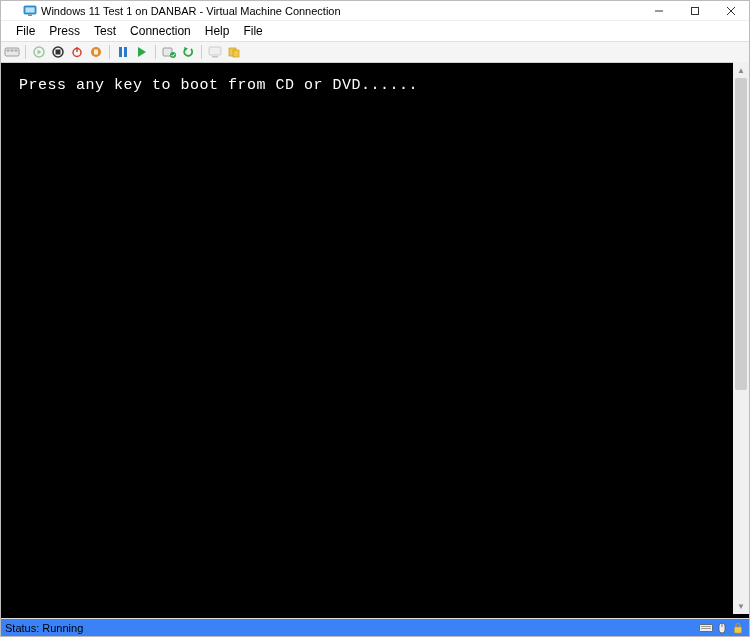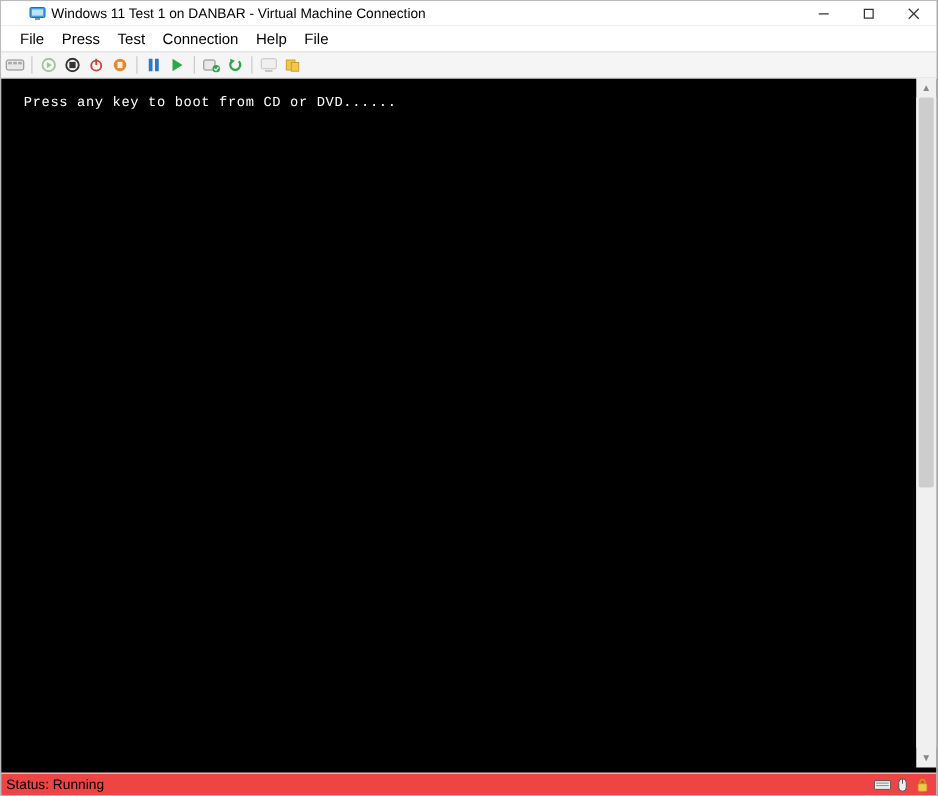--- a/index.html
+++ b/index.html
@@ -83,34 +83,34 @@
     color: #fff;
     font-family: "Consolas", "Courier New", monospace;
     font-size: 14px;
     position: relative;
     overflow: hidden;
   }
   .content .boot-line {
     position: absolute;
     top: 14px; left: 18px;
     font-family: "Courier New", monospace;
-    font-size: 11px;
+    font-size: 15px;
     letter-spacing: 0.5px;
   }
   .content .pxe-line {
     position: absolute;
     top: 122px; left: 134px;
     font-family: "Times New Roman", serif;
     font-size: 13px;
     letter-spacing: 0.2px;
   }
   
   .statusbar {
     height: 18px;
-    background: #ef4444;
+    background: #3b82f6;
     border-top: 1px solid #ddd;
     display: flex; align-items: center;
     padding: 4px 4px;
     font-size: 11px;
     color: #000;
   }
   .statusbar .spacer { flex: 1; }
   .statusbar .status-icon {
     width: 14px; height: 14px;
     margin-left: 2px;

